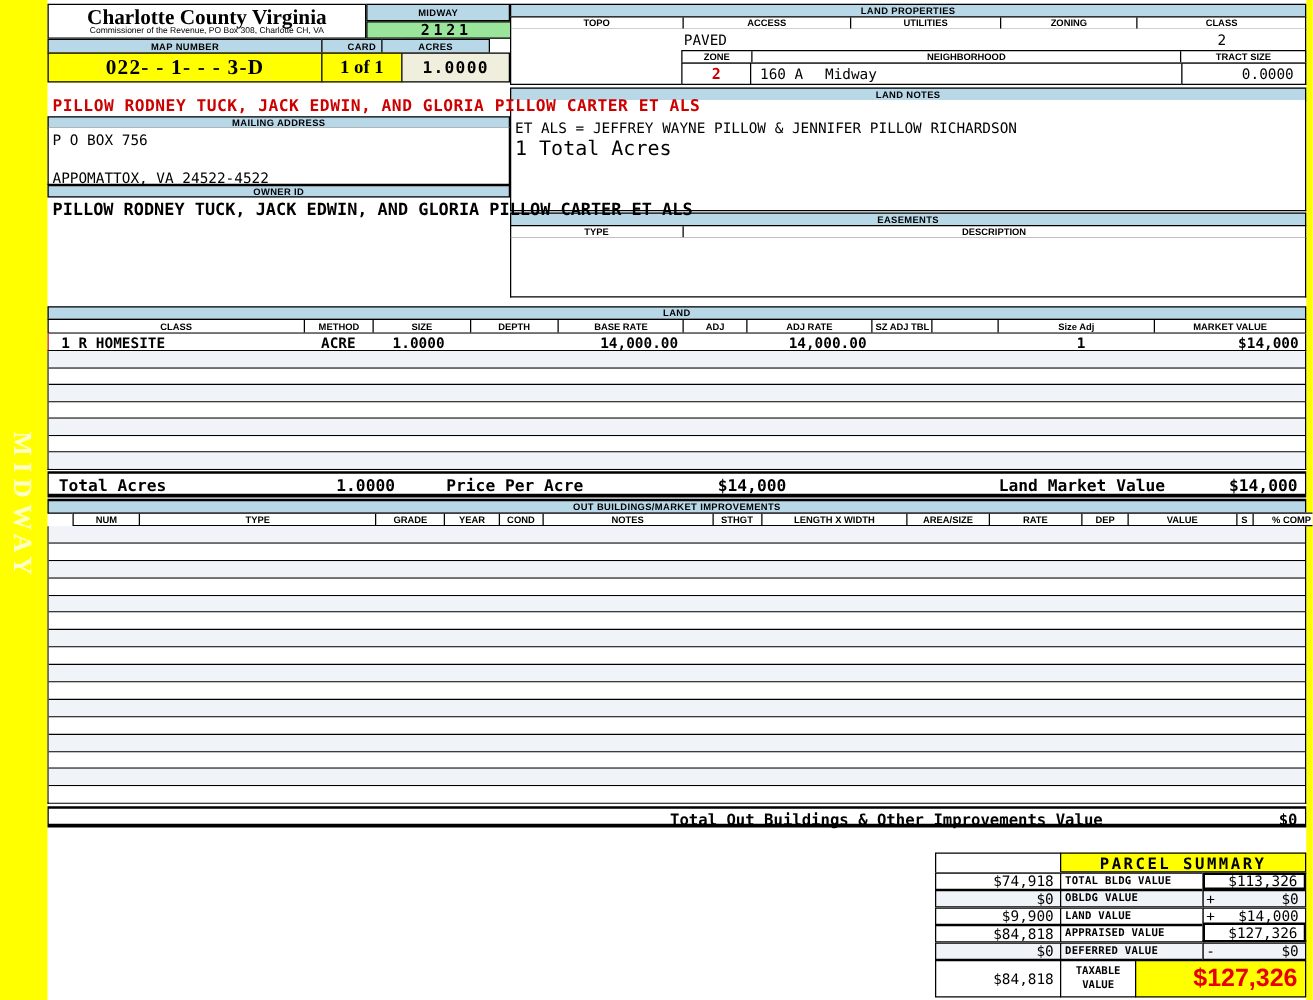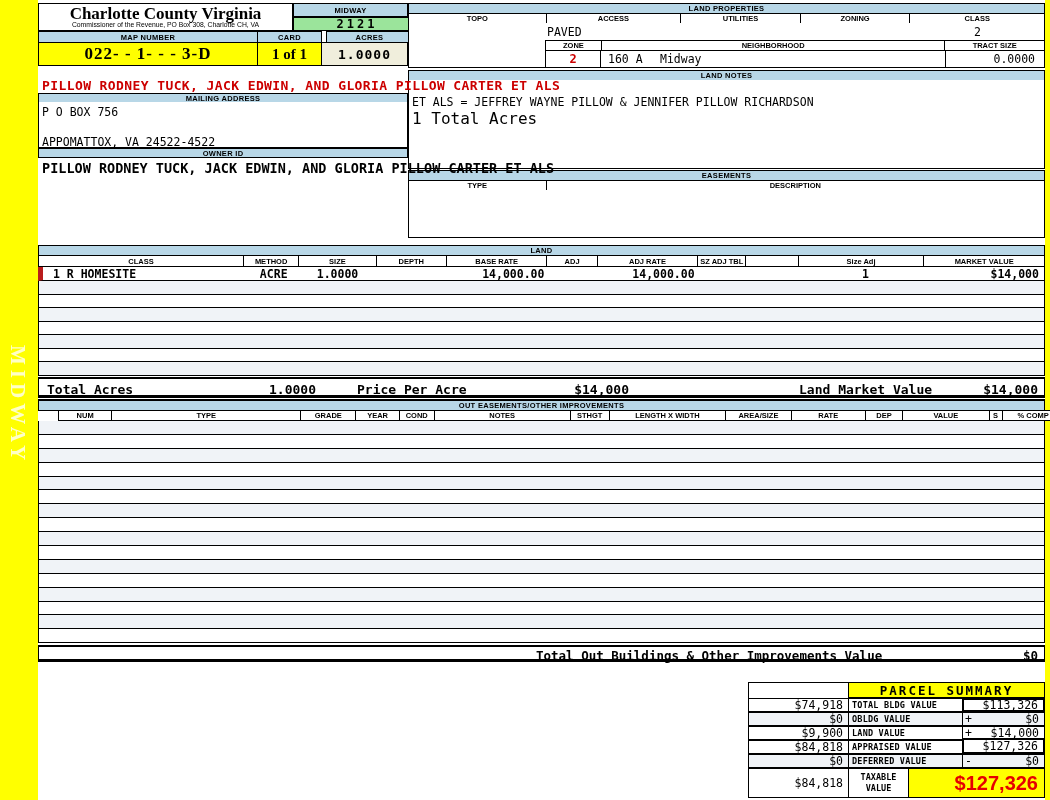--- a/index.html
+++ b/index.html
@@ -10,21 +10,21 @@
   .mono{font-family:"DejaVu Sans Mono",monospace;}
   .serif{font-family:"Liberation Serif",serif;}
   .sechdr{position:absolute;background:#B8D7E7;border:1px solid #000;box-sizing:border-box;
           display:flex;align-items:center;justify-content:center;
           font:700 7.5px "Liberation Sans",sans-serif;letter-spacing:.3px;color:#000;}
   .whitebox{position:absolute;background:#FFF;border:1px solid #000;box-sizing:border-box;}
   .colrow{position:absolute;display:flex;background:#FFF;border:1px solid #000;box-sizing:border-box;}
   .colrow .col{display:flex;align-items:center;justify-content:center;
                font:700 7.5px "Liberation Sans",sans-serif;box-sizing:border-box;height:100%;}
   .colrow .col + .col{border-left:1px solid #000;}
-  .datarow{position:absolute;display:flex;background:#FFF;border-left:5px solid #b91c1c;border-right:1px solid #000;
+  .datarow{position:absolute;display:flex;background:#FFF;border-left:1px solid #b91c1c;border-right:1px solid #000;
            border-bottom:1px solid #000;box-sizing:border-box;text-align:right;}
   .datarow .dcell{font:700 11.5px "DejaVu Sans Mono",monospace;box-sizing:border-box;height:100%;
                   display:flex;align-items:center;white-space:nowrap;overflow:visible;}
   .rows{position:absolute;border-left:1px solid #000;border-right:1px solid #000;border-bottom:1px solid #000;box-sizing:border-box;background:#FFF;}
   .rows .row{border-bottom:1px solid #000;box-sizing:border-box;}
   .rows .row:last-child{border-bottom:none;}
   .rows .row:nth-child(odd){background:#F0F3F7;}
   .rows .row:nth-child(even){background:#FFFFFF;}
   .totalbar{position:absolute;background:#FFF;border:1px solid #000;border-top:2px solid #000;border-bottom:3px solid #000;box-sizing:border-box;}
   .totalbar span{position:absolute;font:700 13px "DejaVu Sans Mono",monospace;white-space:nowrap;}
@@ -47,21 +47,21 @@
   <div class="whitebox" style="left:38px;top:3px;width:255px;height:28px;"></div>
   <div class="abs serif" style="left:38px;top:4px;width:255px;text-align:center;font-size:17px;font-weight:700;">Charlotte County Virginia</div>
   <div class="abs" style="left:38px;top:21px;width:255px;text-align:center;font-size:6.8px;">Commissioner of the Revenue, PO Box 308, Charlotte CH, VA</div>
 
   <div class="sechdr" style="left:293px;top:3px;width:115px;height:14px;">MIDWAY</div>
   <div class="abs mono" style="left:293px;top:17px;width:128px;height:14px;background:#9BE49B;border:1px solid #000;box-sizing:border-box;
               display:flex;align-items:center;justify-content:center;font-weight:700;font-size:12px;letter-spacing:3px;">2121</div>
 
   <div class="sechdr" style="left:38px;top:31px;width:220px;height:12px;">MAP NUMBER</div>
   <div class="sechdr" style="left:257px;top:31px;width:65px;height:12px;">CARD</div>
-  <div class="sechdr" style="left:326px;top:31px;width:87px;height:12px;">ACRES</div>
+  <div class="sechdr" style="left:305px;top:31px;width:87px;height:12px;">ACRES</div>
 
   <div class="abs serif" style="left:38px;top:42px;width:220px;height:24px;background:#FFFF00;border:1px solid #000;box-sizing:border-box;
               display:flex;align-items:center;justify-content:center;font-weight:700;font-size:17px;letter-spacing:1px;">022- - 1- - -  3-D</div>
   <div class="abs serif" style="left:257px;top:42px;width:65px;height:24px;background:#FFFF00;border:1px solid #000;box-sizing:border-box;
               display:flex;align-items:center;justify-content:center;font-weight:700;font-size:15px;">1 of 1</div>
   <div class="abs mono" style="left:321px;top:42px;width:87px;height:24px;background:#F0EEDC;border:1px solid #000;box-sizing:border-box;
               display:flex;align-items:center;justify-content:center;font-weight:700;font-size:13px;letter-spacing:1px;">1.0000</div>
 
   <div class="abs mono redtxt" style="left:42px;top:78px;font-weight:700;font-size:13px;letter-spacing:.4px;white-space:nowrap;z-index:6;">PILLOW RODNEY TUCK, JACK EDWIN, AND GLORIA PILLOW CARTER ET ALS</div>
 
@@ -149,21 +149,21 @@
 
   <div class="totalbar" style="left:38px;top:377px;width:1007px;height:21px;">
     <span style="left:8px;top:3px;">Total Acres</span>
     <span style="left:162px;top:3px;width:115px;text-align:right;display:inline-block;">1.0000</span>
     <span style="left:318px;top:3px;">Price Per Acre</span>
     <span style="left:460px;top:3px;width:130px;text-align:right;display:inline-block;">$14,000</span>
     <span style="left:760px;top:3px;">Land Market Value</span>
     <span style="right:6px;top:3px;">$14,000</span>
   </div>
 
-  <div class="sechdr" style="left:38px;top:399px;width:1007px;height:12px;border-top:2px solid #000;">OUT EASEMENTS/OTHER IMPROVEMENTS</div>
+  <div class="sechdr" style="left:38px;top:399px;width:1007px;height:12px;border-top:2px solid #000;">OUT BUILDINGS/MARKET IMPROVEMENTS</div>
   <div class="colrow" style="left:38px;top:410px;width:1007px;height:11px;margin-left:20px;">
     <div class="col" style="width:5.2%;">NUM</div>
     <div class="col" style="width:18.8%;">TYPE</div>
     <div class="col" style="width:5.5%;">GRADE</div>
     <div class="col" style="width:4.3%;">YEAR</div>
     <div class="col" style="width:3.5%;">COND</div>
     <div class="col" style="width:13.5%;">NOTES</div>
     <div class="col" style="width:3.9%;">STHGT</div>
     <div class="col" style="width:11.6%;">LENGTH X WIDTH</div>
     <div class="col" style="width:6.5%;">AREA/SIZE</div>

